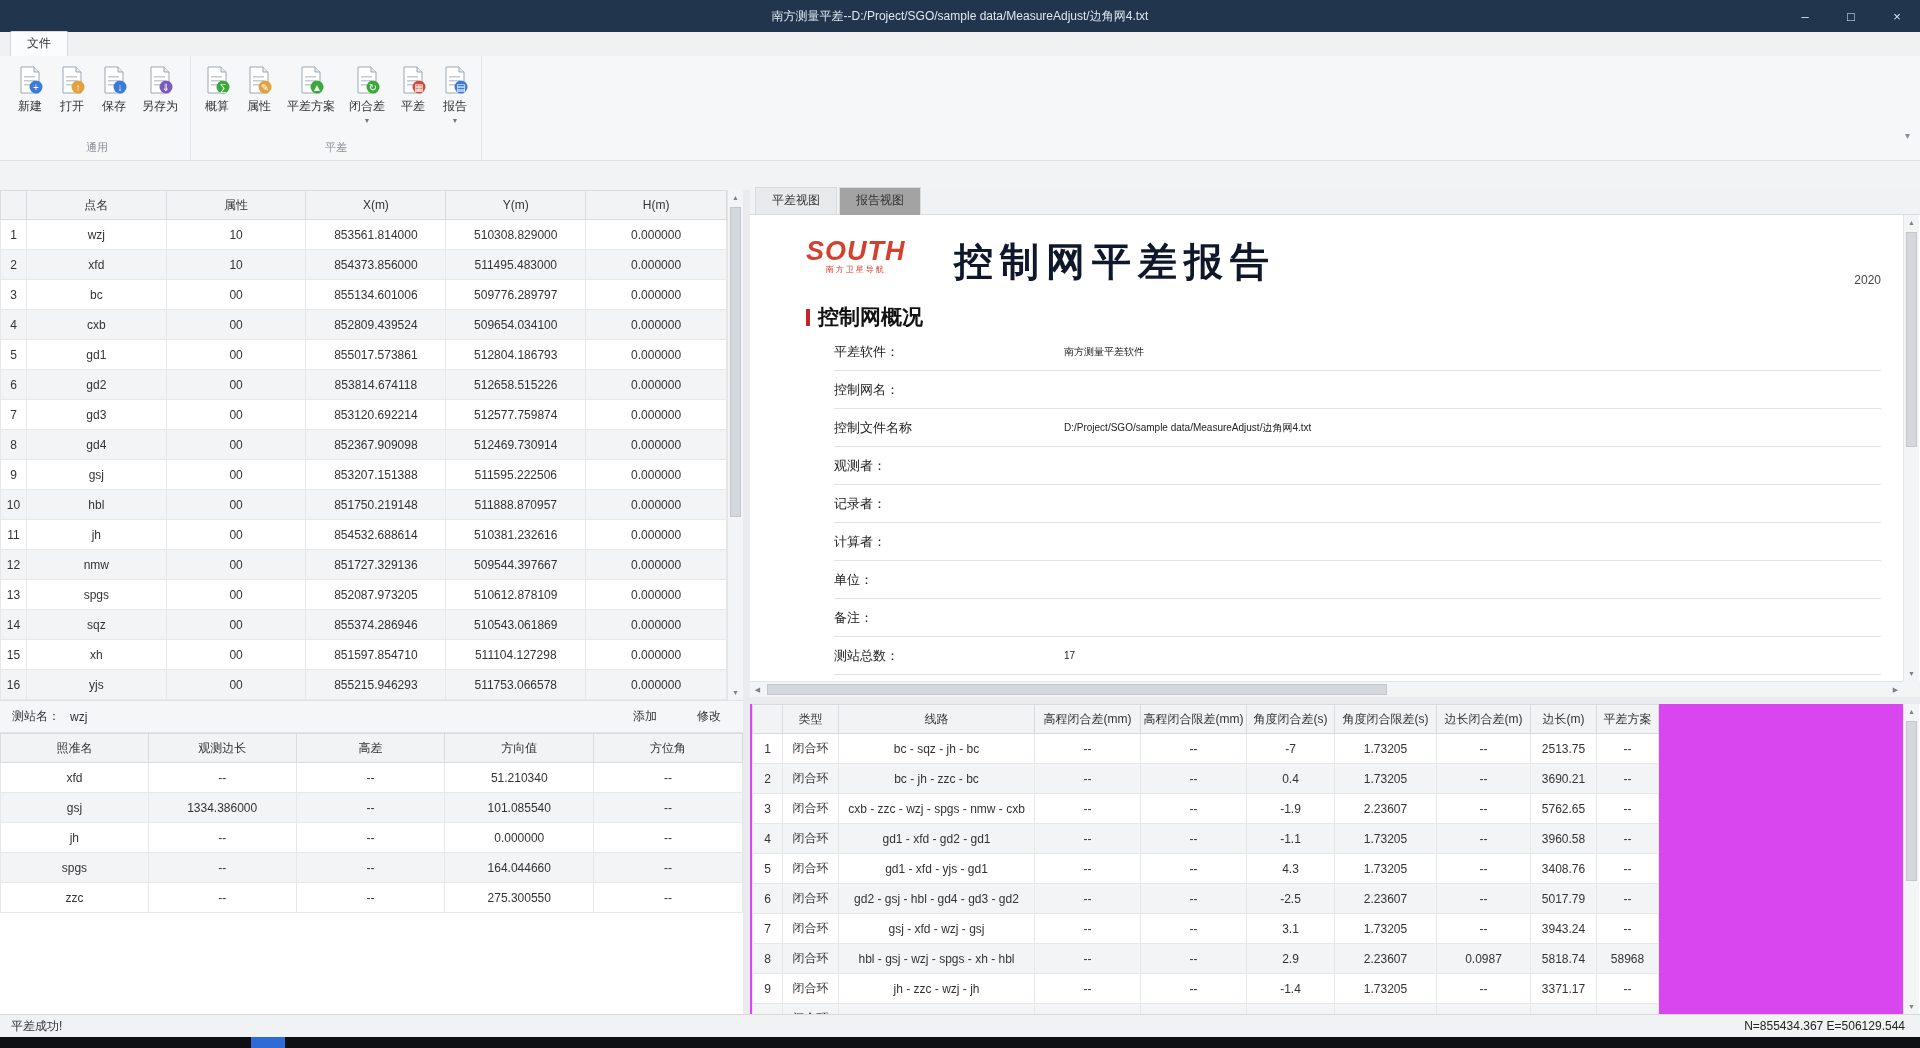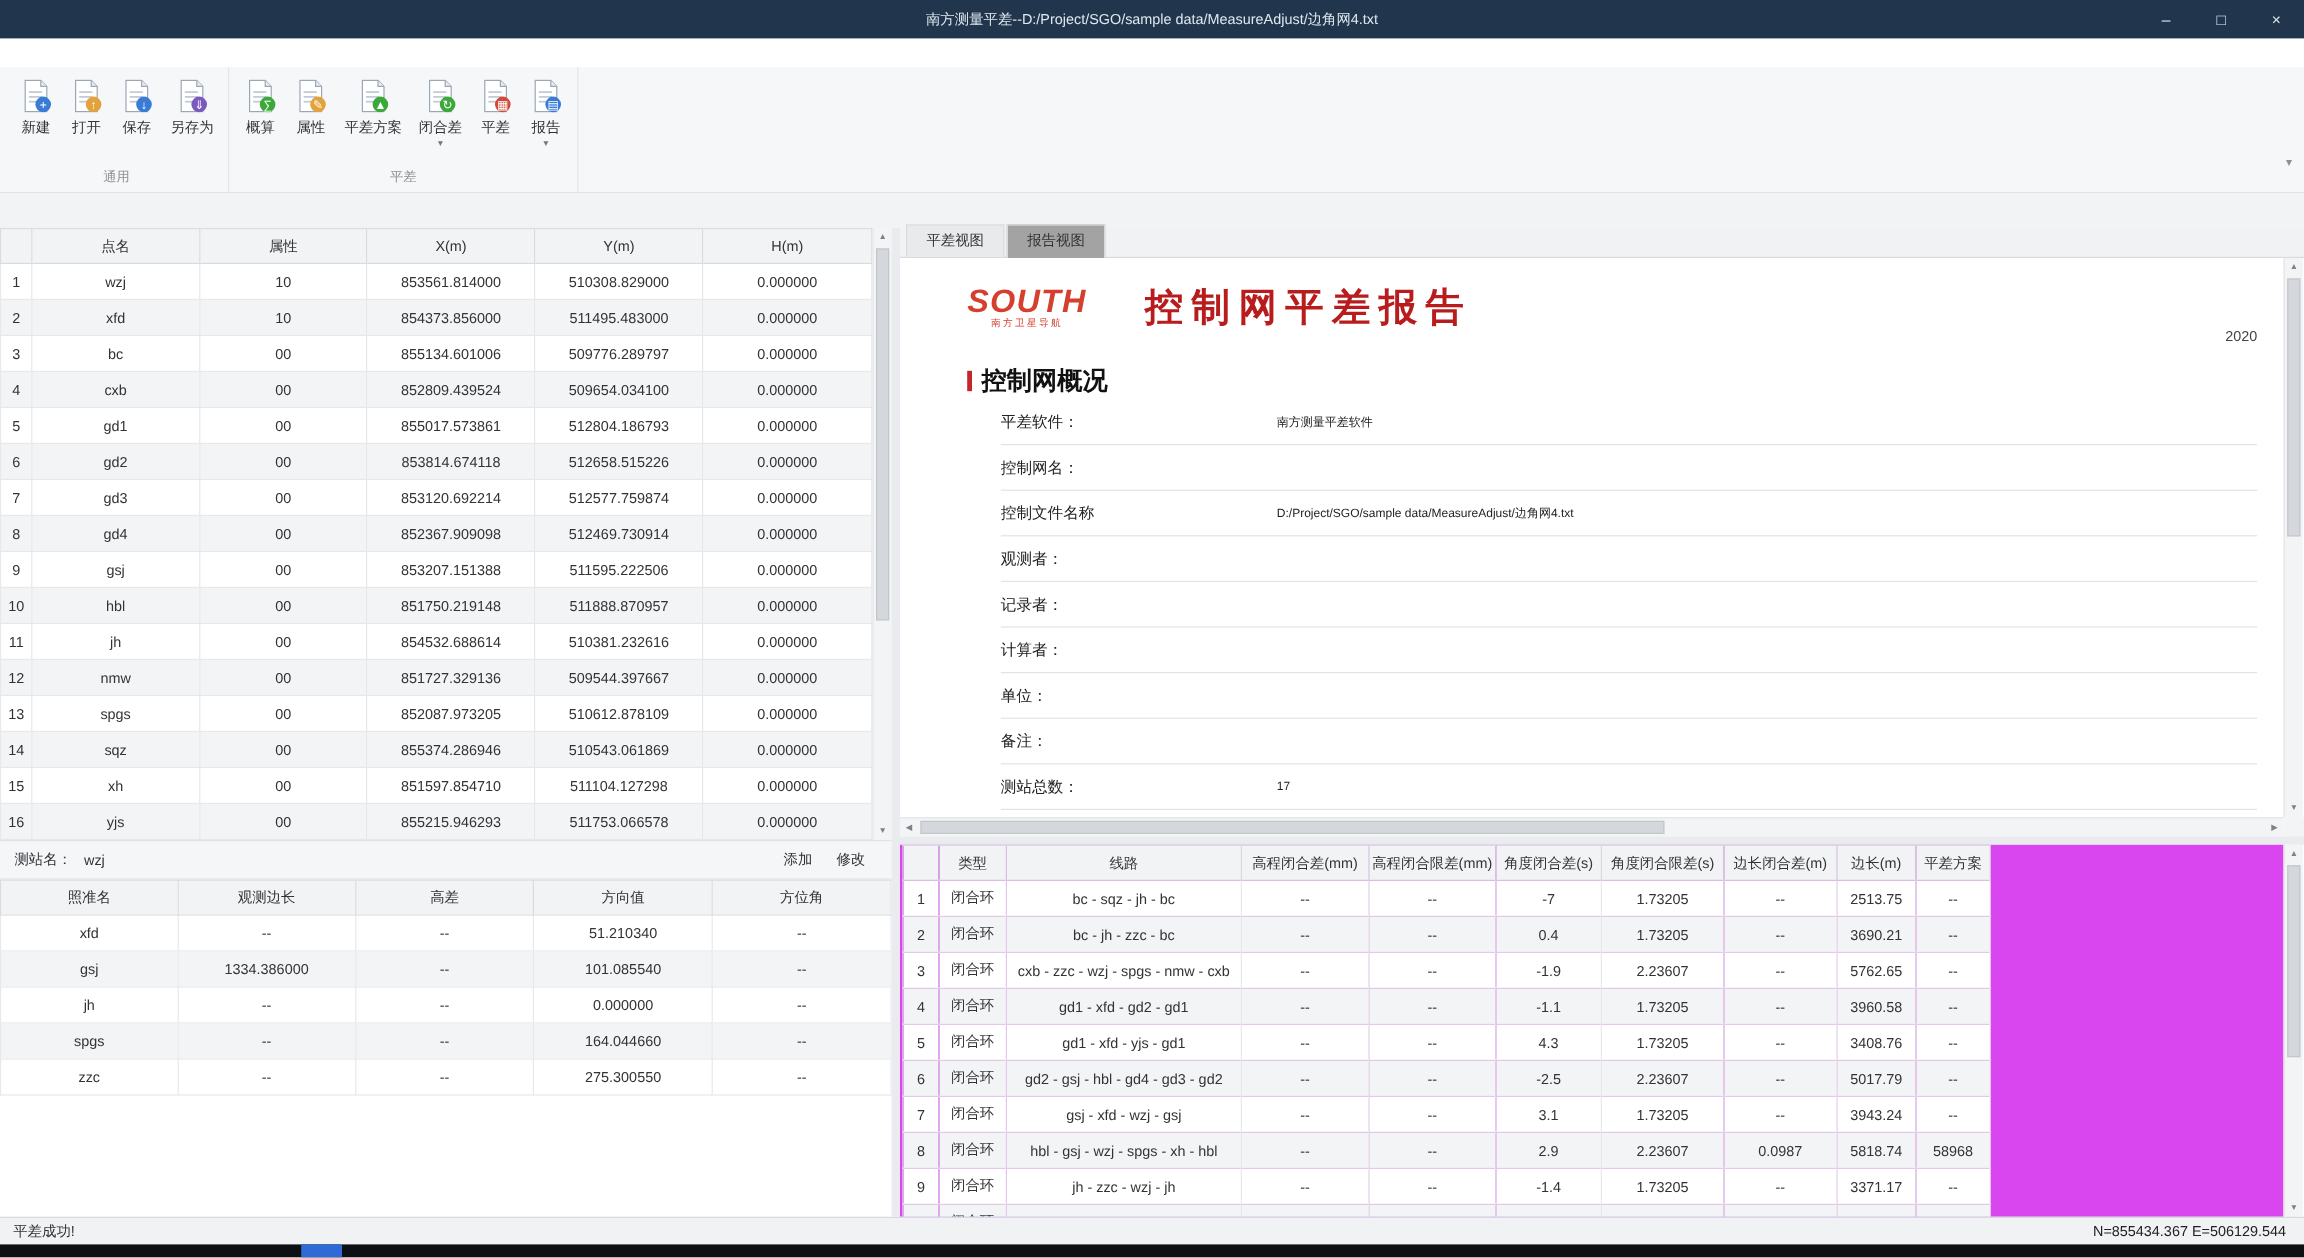--- a/index.html
+++ b/index.html
@@ -29,37 +29,37 @@
   .gap-strip{position:absolute;top:161px;left:0;width:1920px;height:29px;background:#f2f3f5}
 
   
   .grid{border-collapse:collapse;table-layout:fixed}
   .grid th{height:29px;background:#f2f3f5;border:1px solid #d9dcdf;font-weight:normal;color:#333;padding:0 2px;overflow:hidden;white-space:nowrap;font-size:12px}
   .grid td{height:30px;border:1px solid #e6e8ea;text-align:center;color:#333;padding:0 3px;overflow:hidden;white-space:nowrap;background:#fff;font-size:12px}
   .grid tbody tr:nth-child(even) td{background:#f3f4f6}
 
   .points-area{position:absolute;top:190px;left:0;width:727px;height:510px;overflow:hidden}
   .station-bar{position:absolute;top:700px;left:0;width:743px;height:33px;background:#f5f6f8;border-top:1px solid #e0e2e5;border-bottom:1px solid #e0e2e5;display:flex;align-items:center;padding:0 12px;gap:10px}
-  .station-actions{margin-left:auto;display:flex;gap:20px;padding-right:10px}
+  .station-actions{margin-left:auto;display:flex;gap:40px;padding-right:10px}
   .txt-btn{color:#333;cursor:default}
   .station-area{position:absolute;top:733px;left:0;width:743px;height:190px;overflow:hidden}
 
   .splitter{position:absolute;left:743px;top:190px;width:7px;height:824px;background:#e9ebee}
 
   
   .view-tabs{position:absolute;left:750px;top:190px;width:1170px;height:25px;background:#f1f2f4;border-bottom:1px solid #d9dcdf;display:flex;align-items:flex-end;padding-left:5px;gap:2px}
   .view-tab{padding:4px 16px 5px;font-size:12px;color:#333;background:#e9eaec;border:1px solid #d9dcdf;border-bottom:none}
   .view-tab.active{background:#a3a3a3;margin-bottom:-1px;padding-bottom:6px}
 
   .report-view{position:absolute;left:750px;top:215px;width:1153px;height:466px;background:#fff;overflow:hidden}
   .report-header{position:absolute;left:52px;right:20px;top:18px;height:60px}
   .logo{position:absolute;left:4px;top:4px;text-align:center}
   .logo-text{font-size:27px;font-weight:bold;font-style:italic;color:#d5402e;letter-spacing:1px;line-height:28px}
   .logo-sub{font-size:8px;color:#d5402e;letter-spacing:2px;margin-top:-1px}
-  .report-title{position:absolute;left:152px;top:2px;font-family:"Liberation Serif","DejaVu Serif",serif;font-size:32px;font-weight:bold;letter-spacing:7px;color:#b91c1c}
+  .report-title{position:absolute;left:152px;top:2px;font-family:"Liberation Serif","DejaVu Serif",serif;font-size:39px;font-weight:bold;letter-spacing:7px;color:#0f172a}
   .report-year{position:absolute;right:2px;top:40px;font-size:12px;color:#444}
   .section-header{position:absolute;left:56px;top:88px;display:flex;align-items:center;gap:8px}
   .red-bar{width:4px;height:17px;background:#c3272b;display:inline-block}
   .section-title{font-size:21px;font-weight:bold;color:#111}
   .report-fields{position:absolute;left:84px;right:22px;top:118px}
   .field-row{display:flex;height:38px;align-items:center;border-bottom:1px solid #e3e3e3}
   .field-label{width:230px;font-size:13px;color:#222;white-space:nowrap}
   .field-value{font-size:10px;color:#222;white-space:nowrap}
 
   .hsplit{position:absolute;left:750px;top:697px;width:1170px;height:7px;background:#e9ebee}
@@ -92,20 +92,23 @@
 
   <div class="titlebar">
     <div class="titlebar-title">南方测量平差--D:/Project/SGO/sample data/MeasureAdjust/边角网4.txt</div>
     <div class="win-controls">
       <div class="win-btn">–</div>
       <div class="win-btn">□</div>
       <div class="win-btn">×</div>
     </div>
   </div>
 
+  <div class="ribbon-tabs">
+    <div class="ribbon-tab">文件</div>
+  </div>
 
   <div class="ribbon-body">
     <div class="ribbon-groups" id="ribbon-groups">
         <div class="ribbon-group">
           <div class="group-buttons">
             <div class="ribbon-btn">
               <span class="ricon">
                 <svg width="26" height="28" viewBox="0 0 26 28">
                   <path d="M4 1 h13 l5 5 v21 h-18 z" fill="#ffffff" stroke="#9aa7b5"></path>
                   <path d="M17 1 v5 h5" fill="#e8edf2" stroke="#9aa7b5"></path>

